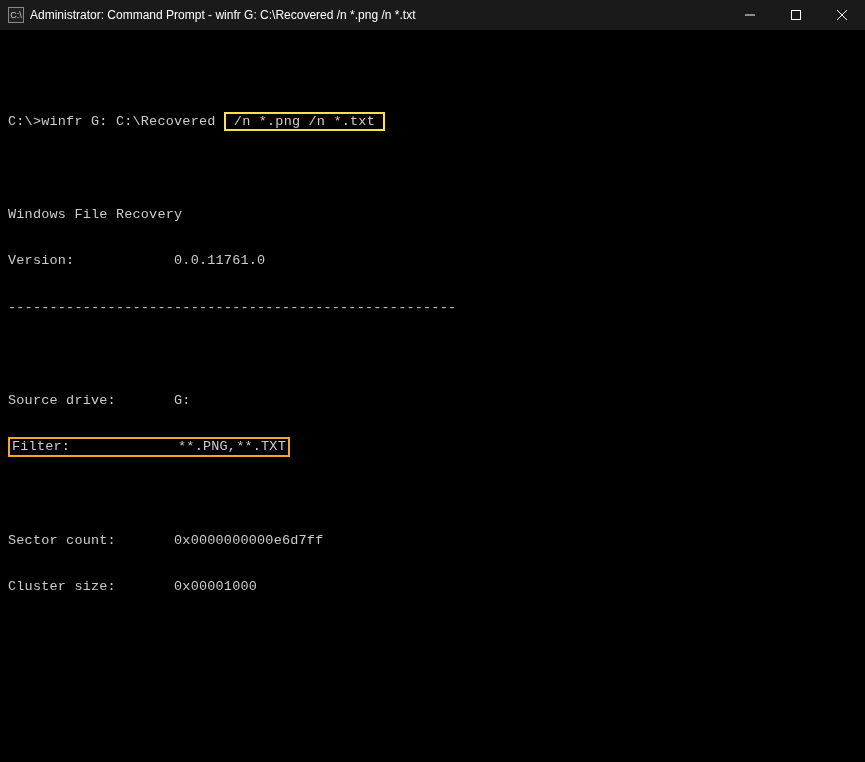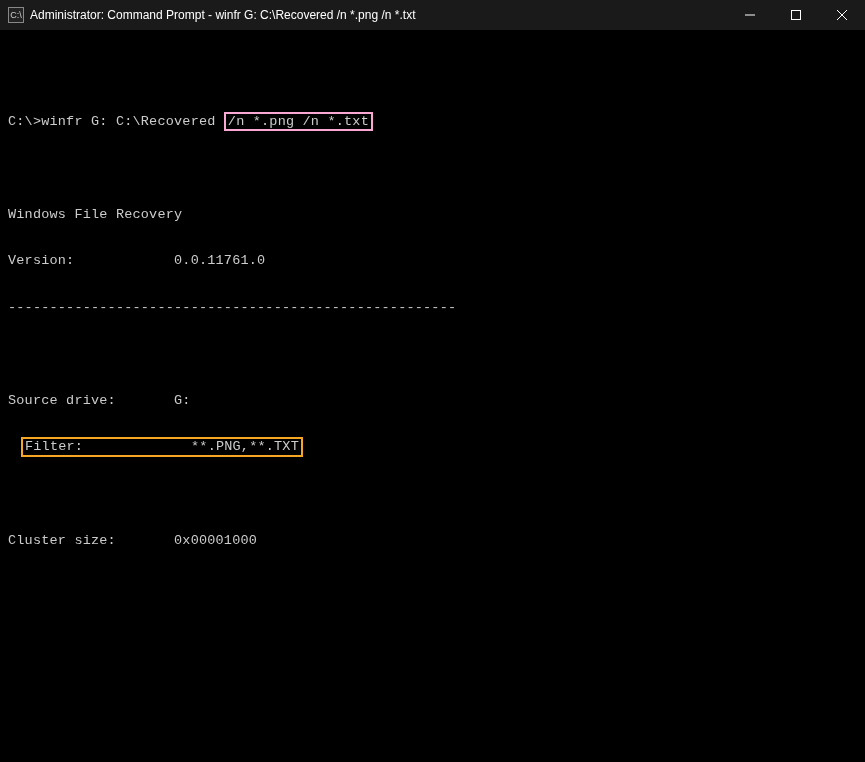--- a/index.html
+++ b/index.html
@@ -64,29 +64,29 @@
       line-height: 1.15;
       white-space: pre;
       font-family: Consolas, 'Courier New', monospace;
       letter-spacing: 0.2px;
     }
     .line {
       white-space: pre-wrap;
       word-break: break-all;
     }
     .hl-box1 {
-      border: 2px solid #f9a8d4;
+      border: 2px solid #fde047;
       display: inline-block;
-      padding: 0 2px;
+      padding: 0 8px;
       margin: -2px 0;
     }
     .hl-box2 {
       border: 2px solid #f5a623;
       padding: 0 2px;
-      margin: -2px 13px;
+      margin: -2px 0;
       display: inline-block;
     }
   </style>
 </head>
 <body>
 
 <div class="titlebar">
   <span class="titlebar-icon">C:\</span>
   <span class="titlebar-text">Administrator: Command Prompt - winfr  G: C:\Recovered /n *.png /n *.txt</span>
   <div class="window-controls">
@@ -113,20 +113,21 @@
   <div class="line">&nbsp;</div>
   <div class="line"><span>C:\&gt;winfr G: C:\Recovered </span><span class="hl-box1">/n *.png /n *.txt</span></div>
   <div class="line">&nbsp;</div>
   <div class="line">Windows File Recovery</div>
   <div class="line">Version:            0.0.11761.0</div>
   <div class="line">------------------------------------------------------</div>
   <div class="line">&nbsp;</div>
   <div class="line">Source drive:       G:</div>
   <div class="line"><span class="hl-box2"><span>Filter:             </span><span>**.PNG,**.TXT</span></span></div>
   <div class="line">&nbsp;</div>
+  <div class="line">Sector count:       0x0000000000e6d7ff</div>
   <div class="line">Cluster size:       0x00001000</div>
   
   
   
   
   
   
   
   
   

